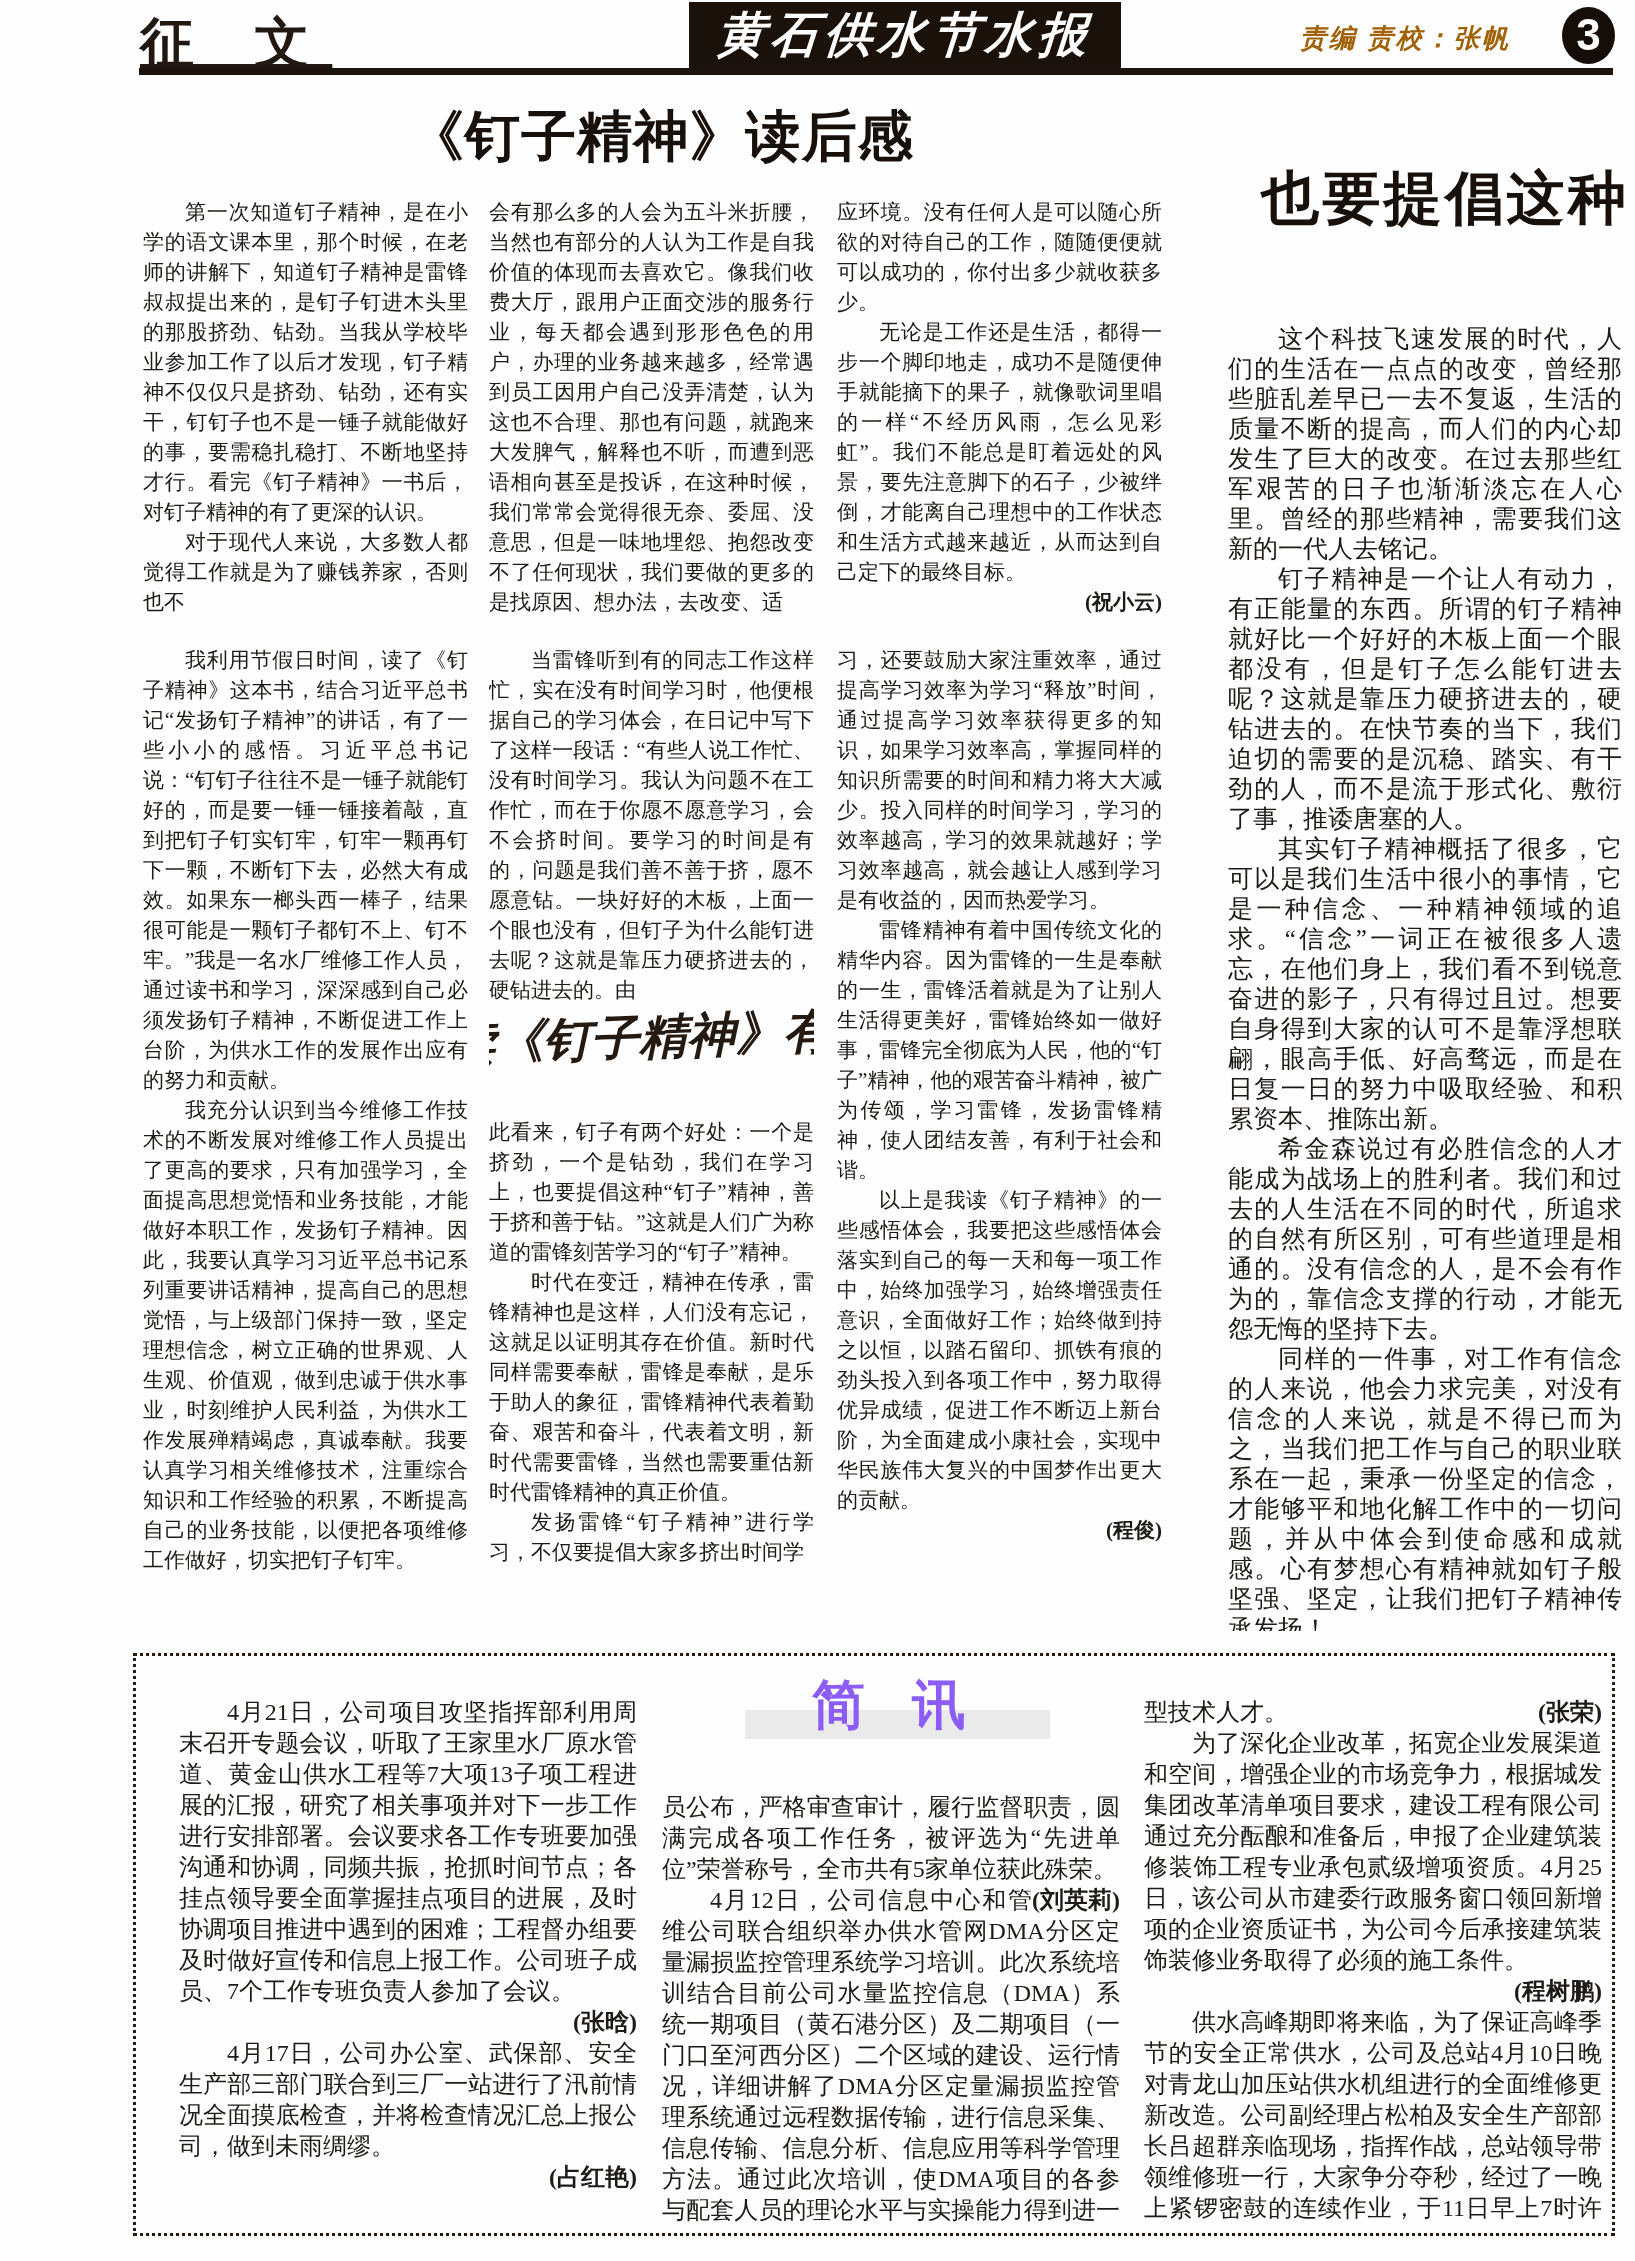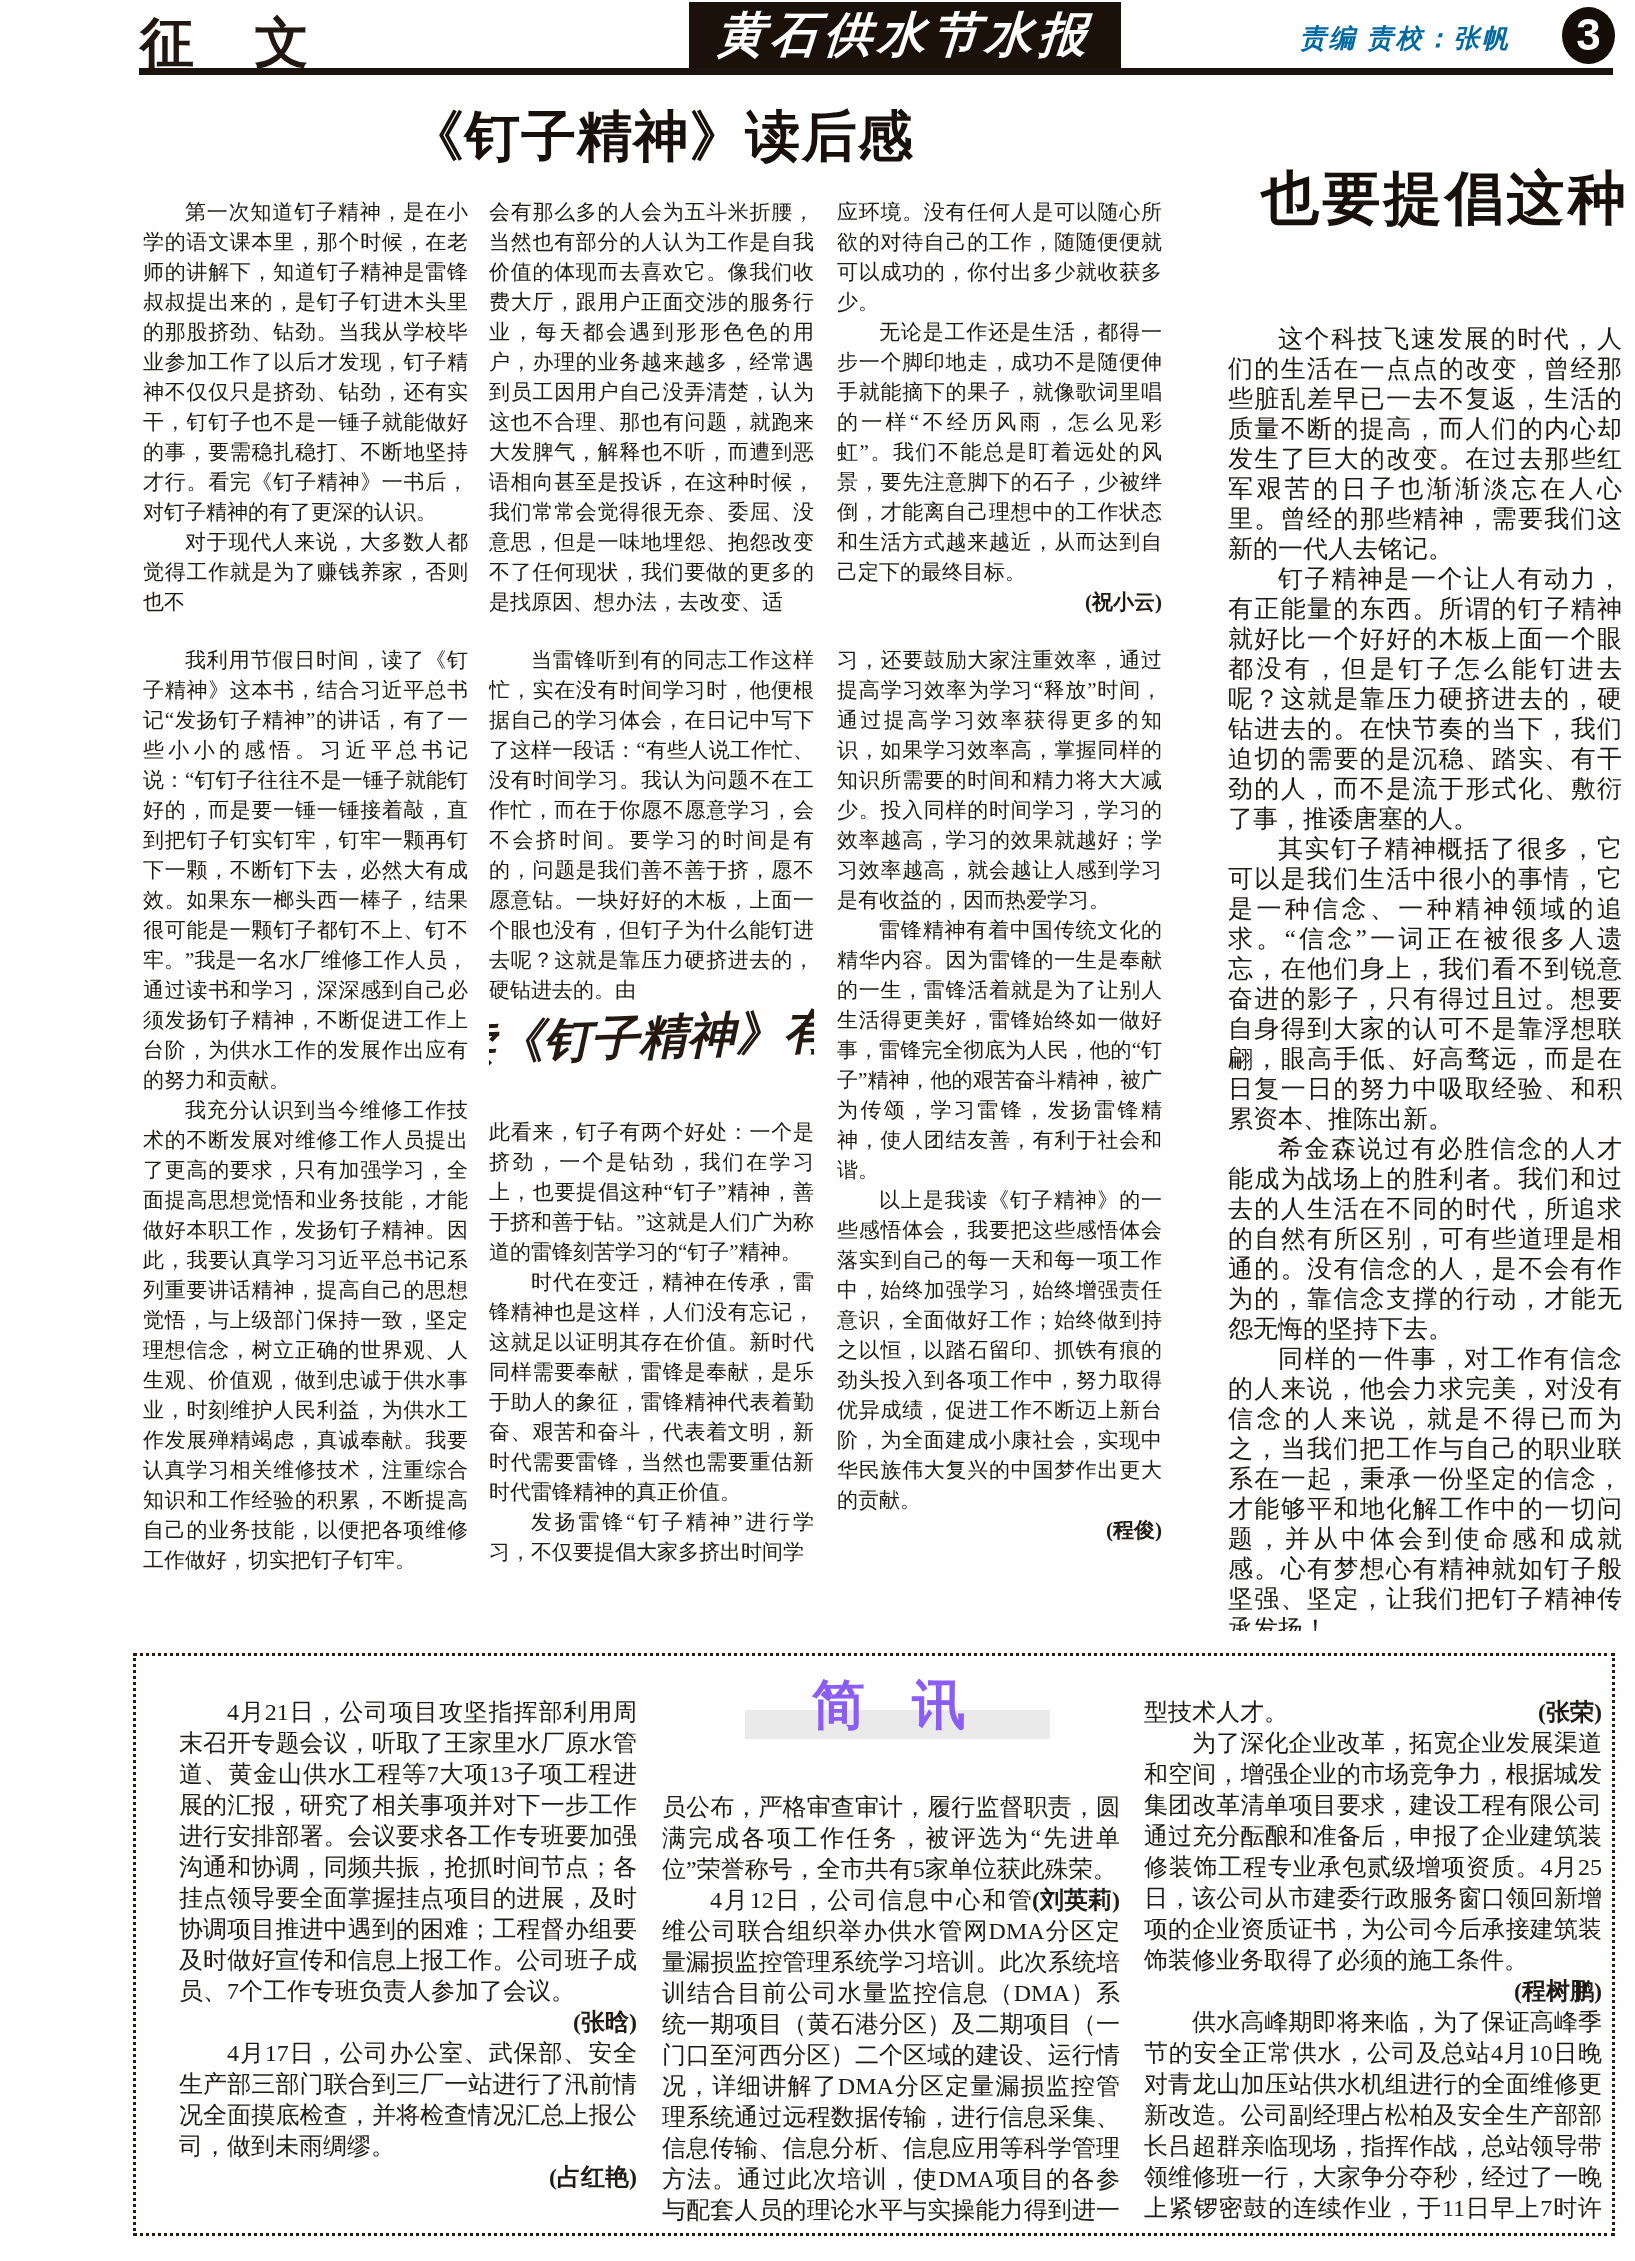--- a/index.html
+++ b/index.html
@@ -1,25 +1,25 @@
 <!DOCTYPE html>
 <html style="font-size:9px"><head>
 <meta charset="utf-8">
 <style>
   html,body{margin:0;padding:0;background:#888;}
   .page{position:relative;width:1636px;height:2261px;background:#fefefe;
         font-family:"Liberation Serif","DejaVu Serif",serif;color:#1d1a17;overflow:hidden;margin:0 auto;}
   .abs{position:absolute;}
   
-  .section-label{left:140px;top:6.7px;font-size:54px;font-weight:bold;letter-spacing:23.6px;color:#221812;}
+  .section-label{left:140px;top:6.7px;font-size:54px;font-weight:bold;letter-spacing:23.6px;color:#221812;text-decoration:underline;}
   .head-rule{left:139px;top:68px;width:1474px;height:6.7px;background:#1c130e;}
   .masthead{left:689px;top:2.2px;width:432px;height:66px;background:#1a110b;color:#ffffff;
             display:flex;align-items:center;justify-content:center;}
   .masthead span{font-size:48px;font-weight:bold;font-style:italic;letter-spacing:5.6px;transform:skewX(-4deg);}
-  .editors{left:1300px;top:21px;font-size:26px;font-weight:bold;font-style:italic;letter-spacing:2.8px;color:#0369a1;}
+  .editors{left:1300px;top:21px;font-size:26px;font-weight:bold;font-style:italic;letter-spacing:2.8px;color:#a16207;}
   .page-circle{left:1562px;top:6.7px;width:53px;height:57px;background:#140d08;border-radius:50%;
                color:#fff;display:flex;align-items:center;justify-content:center;
                font-family:"Liberation Sans","DejaVu Sans",sans-serif;font-size:44px;font-weight:bold;}
   
   .a1-title{left:409px;top:100px;width:494px;text-align:center;font-size:55px;font-weight:900;
             letter-spacing:1.1px;color:#17100b;white-space:nowrap;}
   .a3-title{left:1261px;top:160px;width:332px;text-align:center;font-size:58px;font-weight:800;
             font-family:"Liberation Sans","DejaVu Sans",sans-serif;letter-spacing:3.4px;color:#17100b;white-space:nowrap;}
   .deco-wrap{position:relative;height:112px;}
   .deco-title{position:absolute;left:-56px;top:17px;width:460px;background:#fefefe;text-align:center;

